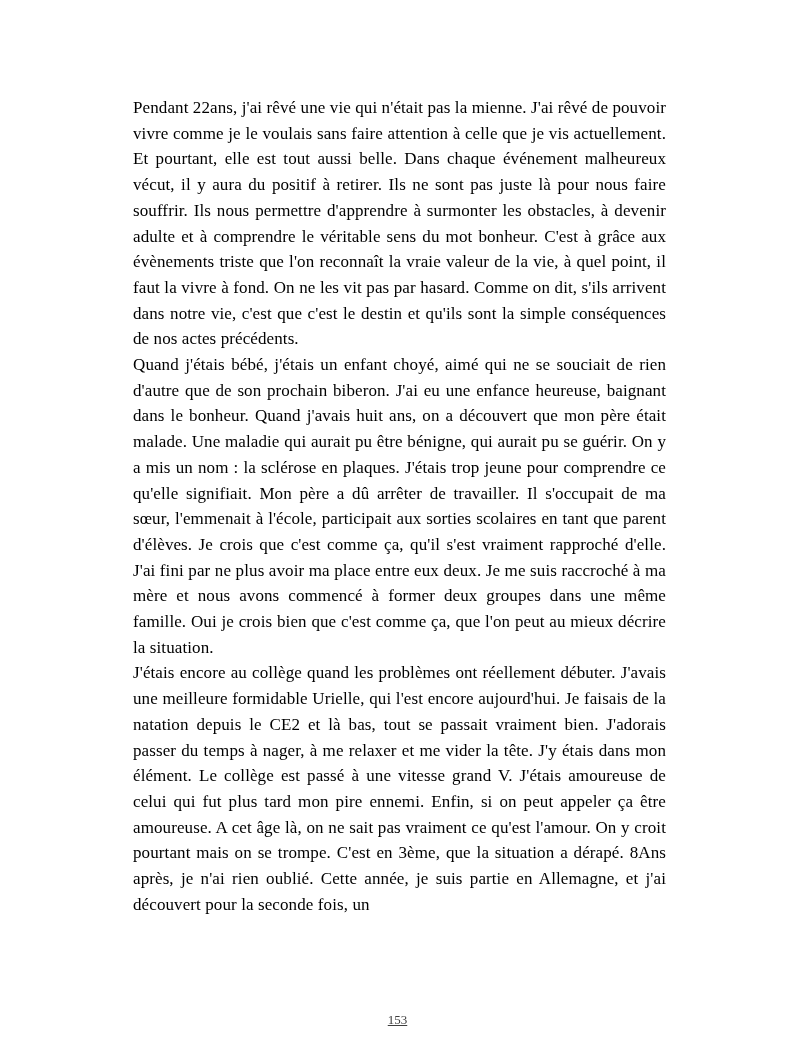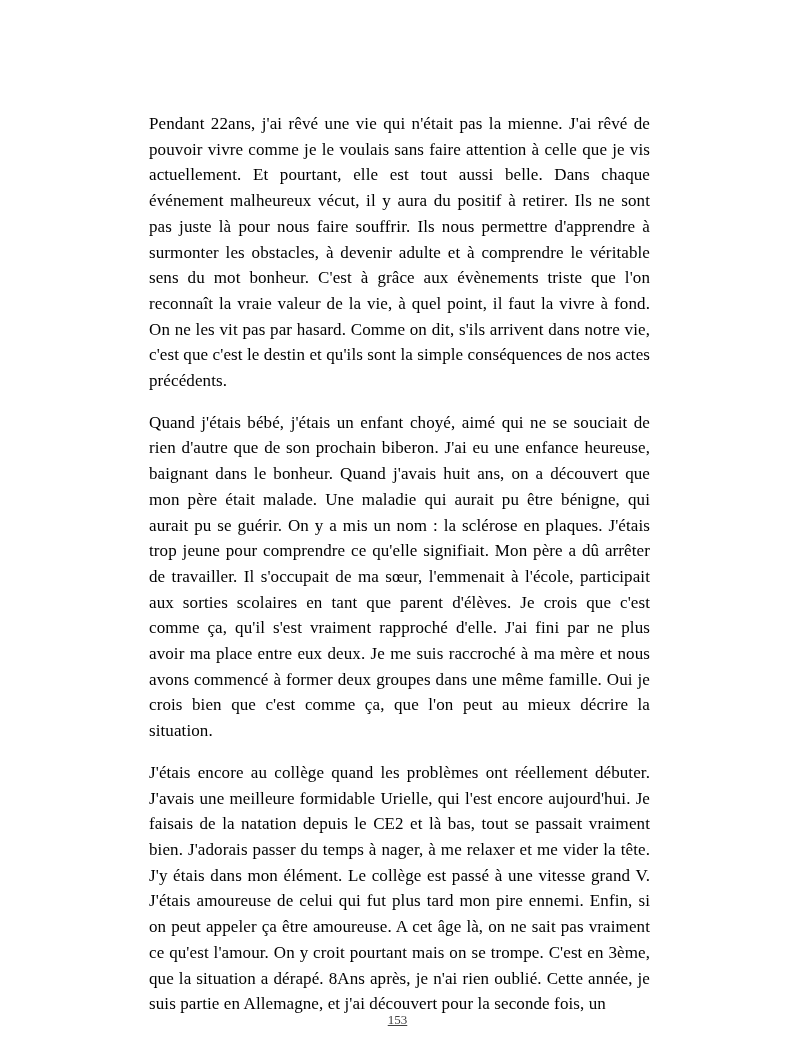--- a/index.html
+++ b/index.html
@@ -20,21 +20,21 @@
     position: absolute;
     left: 133px;
     top: 95px;
     width: 533px;
     font-size: 17px;
     line-height: 25.7px;
     text-align: justify;
     letter-spacing: 0.1px;
   }
   .text-block p {
-    margin: 16px;
+    margin: 0;
     padding: 0;
     text-indent: 0;
   }
   .page-number {
     position: absolute;
     left: 0;
     top: 1012px;
     width: 100%;
     text-align: center;
     font-size: 13px;

